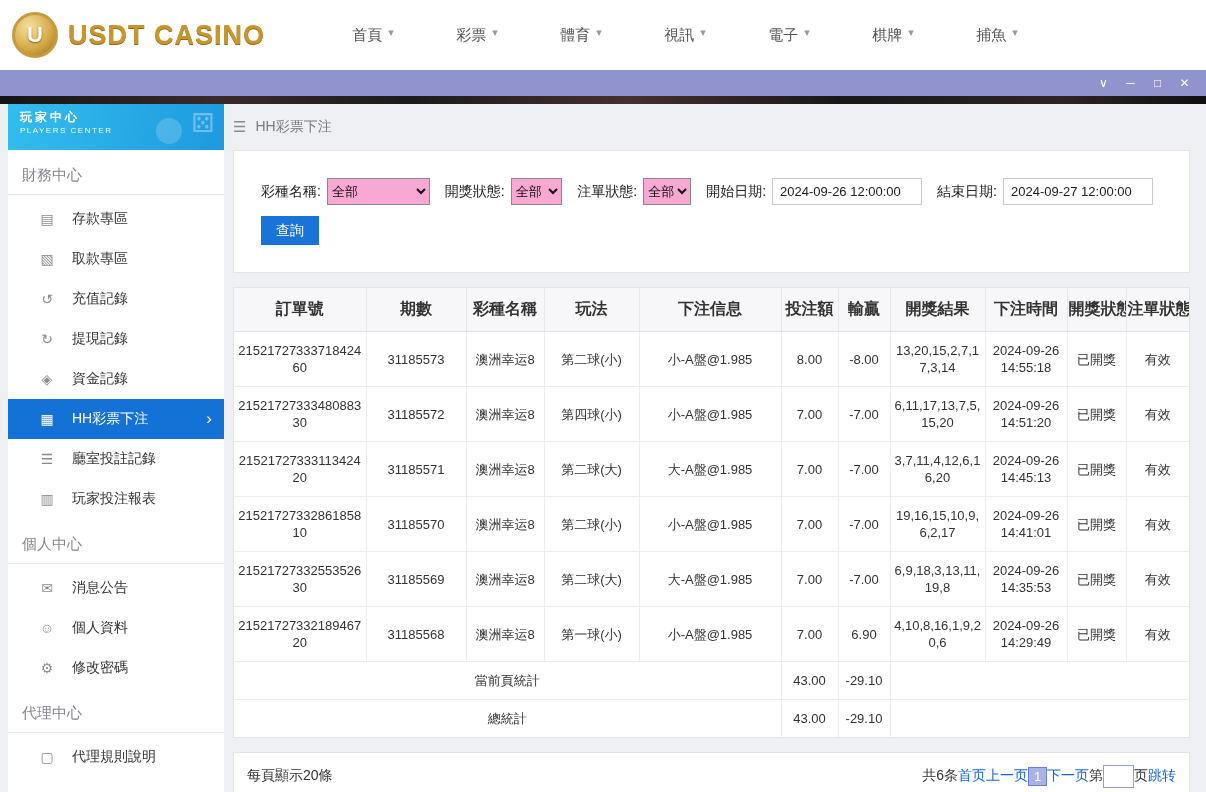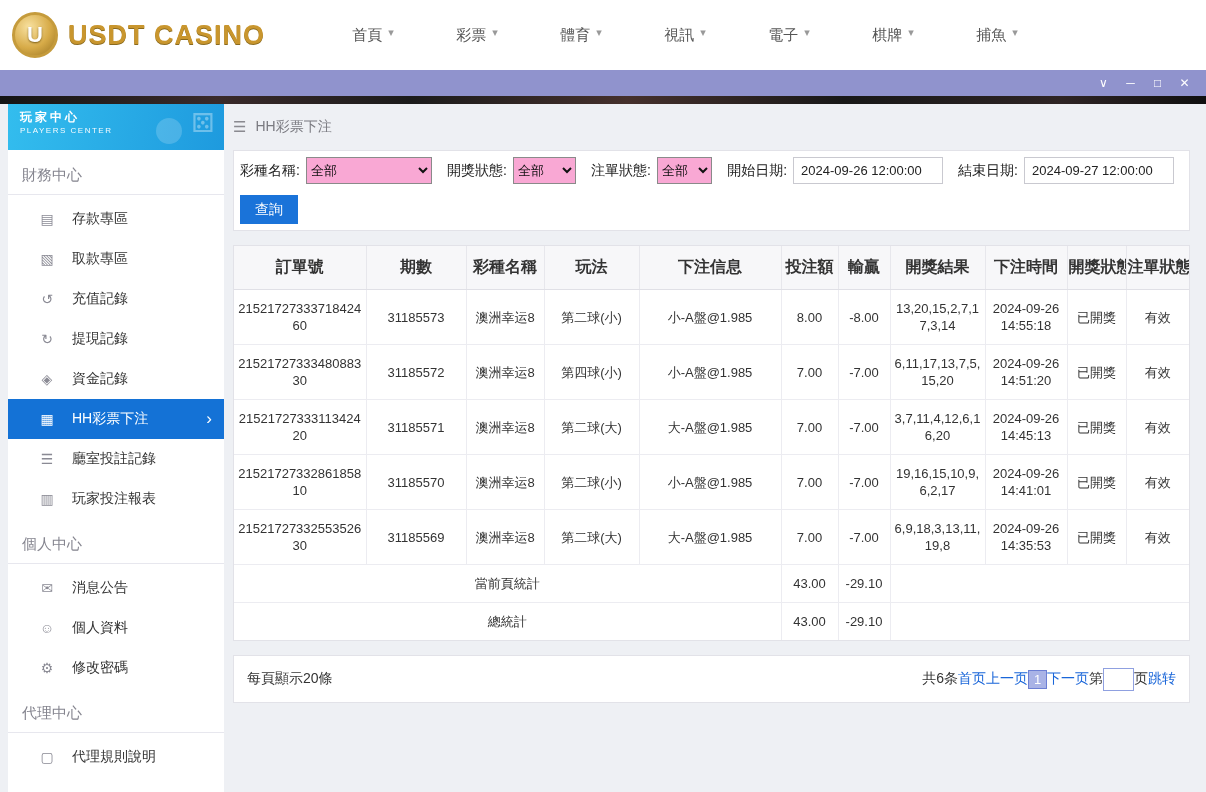--- a/index.html
+++ b/index.html
@@ -38,21 +38,21 @@
   .side-icon{width:18px;text-align:center;color:#8a8a94;font-size:14px;flex:none}
   .side-item.active{background:#1472d6;color:#fff}
   .side-item.active .side-icon{color:#fff}
   .side-arrow{position:absolute;right:12px;font-size:17px;color:#fff}
 
   
   .main{flex:1;padding:0 16px 0 9px;min-width:0}
   .breadcrumb{height:46px;display:flex;align-items:center;gap:9px;color:#7a7a80;font-size:14px}
   .crumb-icon{font-size:15px;color:#8a8a90;cursor:pointer}
 
-  .filter-card{background:#fff;border:1px solid #e2e2e8;padding:6px;margin-bottom:14px}
+  .filter-card{background:#fff;border:1px solid #e2e2e8;padding:27px;margin-bottom:14px}
   .filter-row{display:flex;align-items:center;gap:6px;font-size:14px;color:#222}
   .filter-row label{white-space:nowrap}
   .sel{height:27px;border:1px solid #8a8a8a;background:#f9a8d4;font-size:13px;font-family:inherit;color:#111}
   .sel.wide{width:128px;margin-right:9px}
   .sel.mid{width:64px;margin-right:9px}
   .sel.sm{width:56px;margin-right:9px}
   .date-input{width:150px;height:27px;border:1px solid #c9c9d0;padding:0 7px;font-size:13px;font-family:inherit;color:#222;margin-right:9px}
   .search-btn{margin-top:11px;background:#1a73d9;color:#fff;border:none;border-radius:0;height:29px;padding:0 15px;font-size:14px;font-family:inherit;cursor:pointer;display:block}
 
   .table-card{background:#fff;border:1px solid #e2e2e8}
@@ -305,20 +305,33 @@
               <td>澳洲幸运8</td>
               <td>第二球(大)</td>
               <td>大-A盤@1.985</td>
               <td>7.00</td>
               <td>-7.00</td>
               <td class="brk">6,9,18,3,13,11,19,8</td>
               <td>2024-09-26 14:35:53</td>
               <td>已開獎</td>
               <td>有效</td>
             </tr>
+            <tr class="data-row">
+              <td class="brk">2152172733218946720</td>
+              <td>31185568</td>
+              <td>澳洲幸运8</td>
+              <td>第一球(小)</td>
+              <td>小-A盤@1.985</td>
+              <td>7.00</td>
+              <td>6.90</td>
+              <td class="brk">4,10,8,16,1,9,20,6</td>
+              <td>2024-09-26 14:29:49</td>
+              <td>已開獎</td>
+              <td>有效</td>
+            </tr>
             <tr class="summary-row">
               <td colspan="5">當前頁統計</td>
               <td>43.00</td>
               <td>-29.10</td>
               <td colspan="4"></td>
             </tr>
             <tr class="summary-row">
               <td colspan="5">總統計</td>
               <td>43.00</td>
               <td>-29.10</td>

